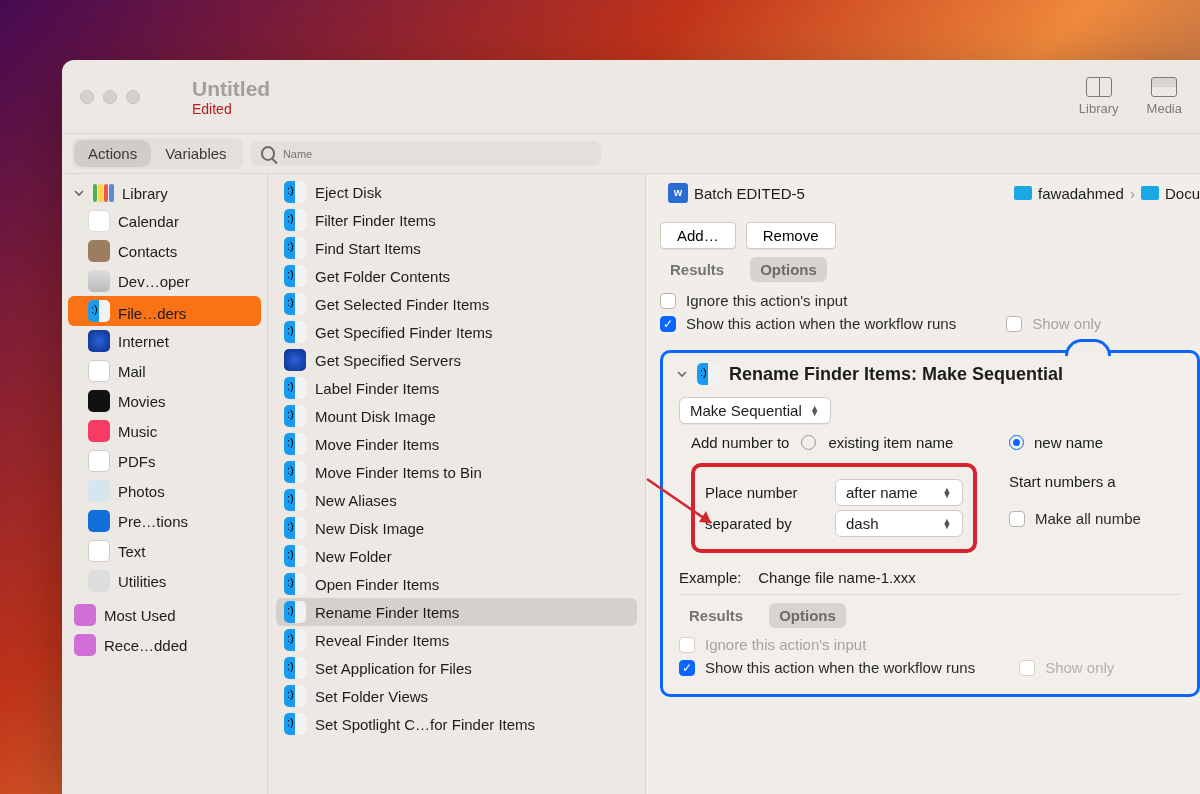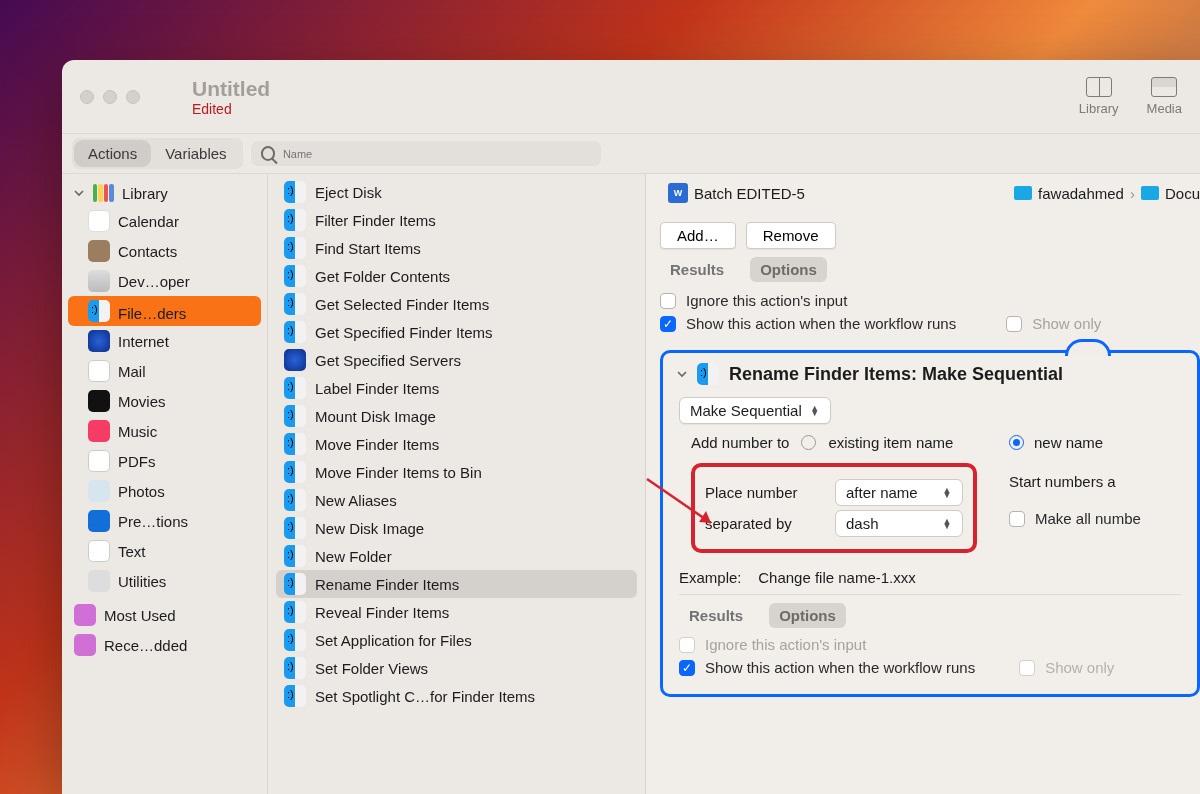--- a/index.html
+++ b/index.html
@@ -288,20 +288,24 @@
             <span>New Aliases</span>
           </div>
           <div class="act">
             <span class="ic fnd"></span>
             <span>New Disk Image</span>
           </div>
           <div class="act">
             <span class="ic fnd"></span>
             <span>New Folder</span>
           </div>
+          <div class="act">
+            <span class="ic fnd"></span>
+            <span>Open Finder Items</span>
+          </div>
           <div class="act sel">
             <span class="ic fnd"></span>
             <span>Rename Finder Items</span>
           </div>
           <div class="act">
             <span class="ic fnd"></span>
             <span>Reveal Finder Items</span>
           </div>
           <div class="act">
             <span class="ic fnd"></span>

